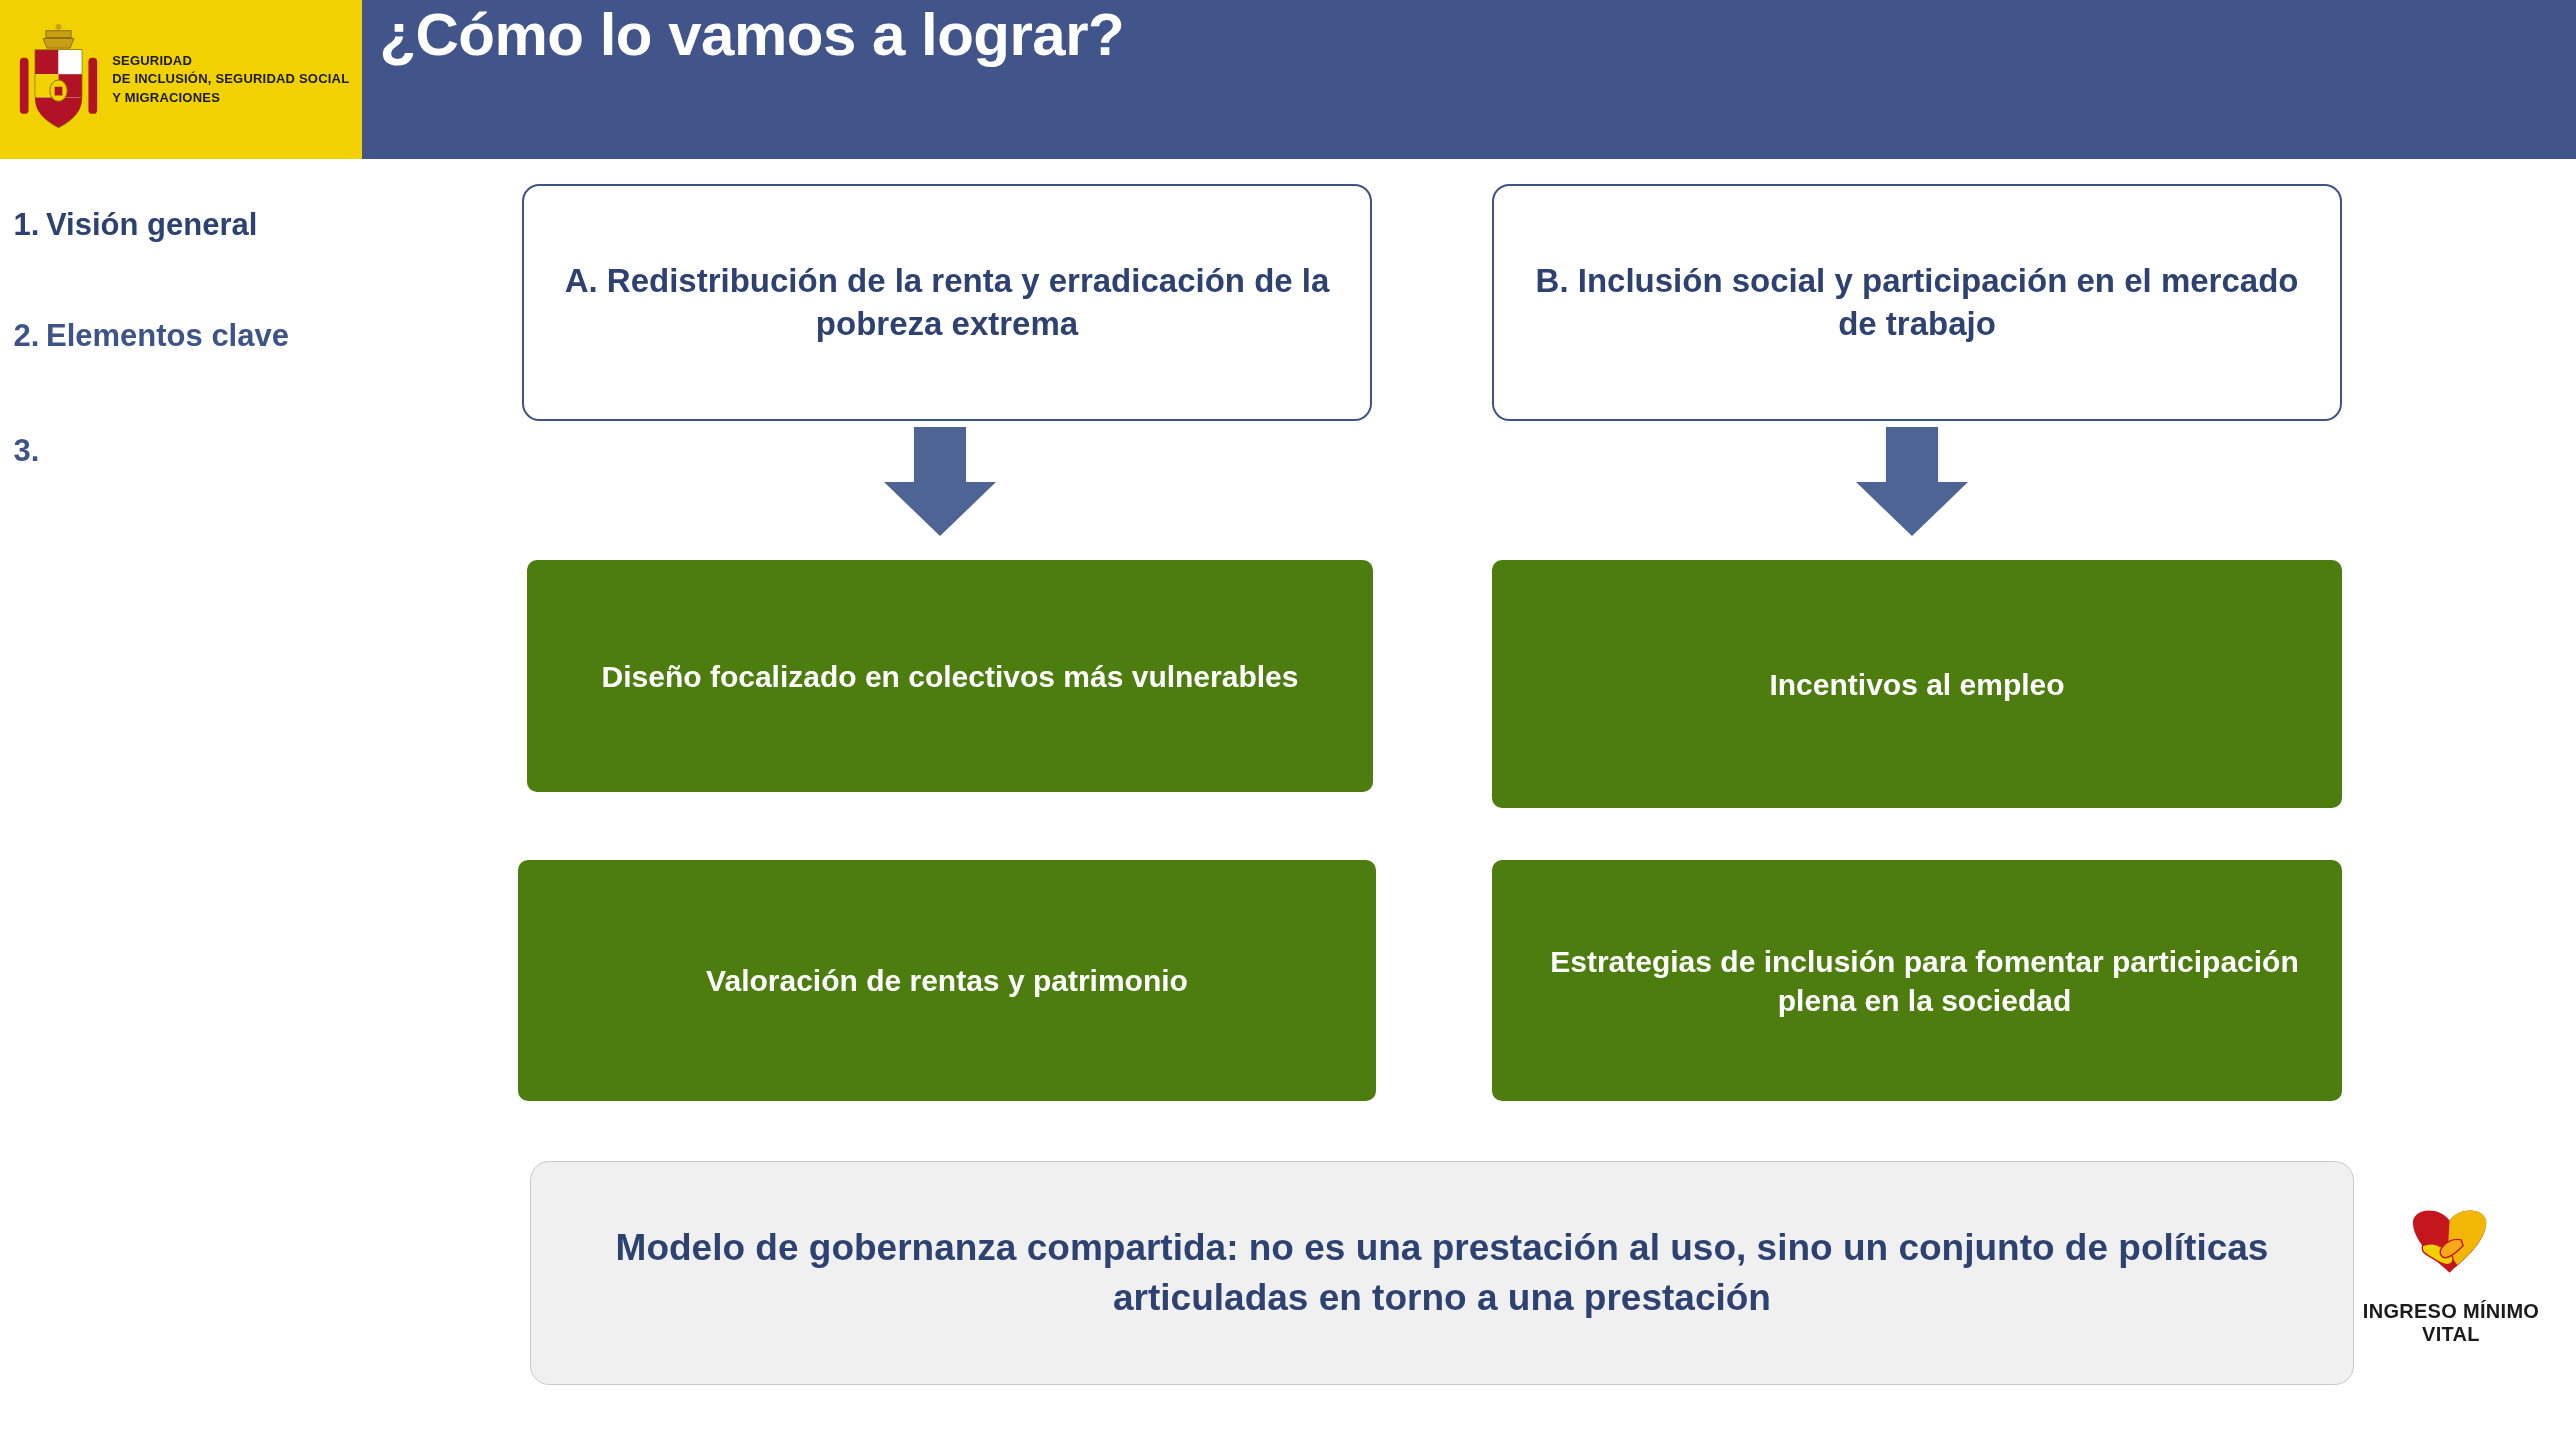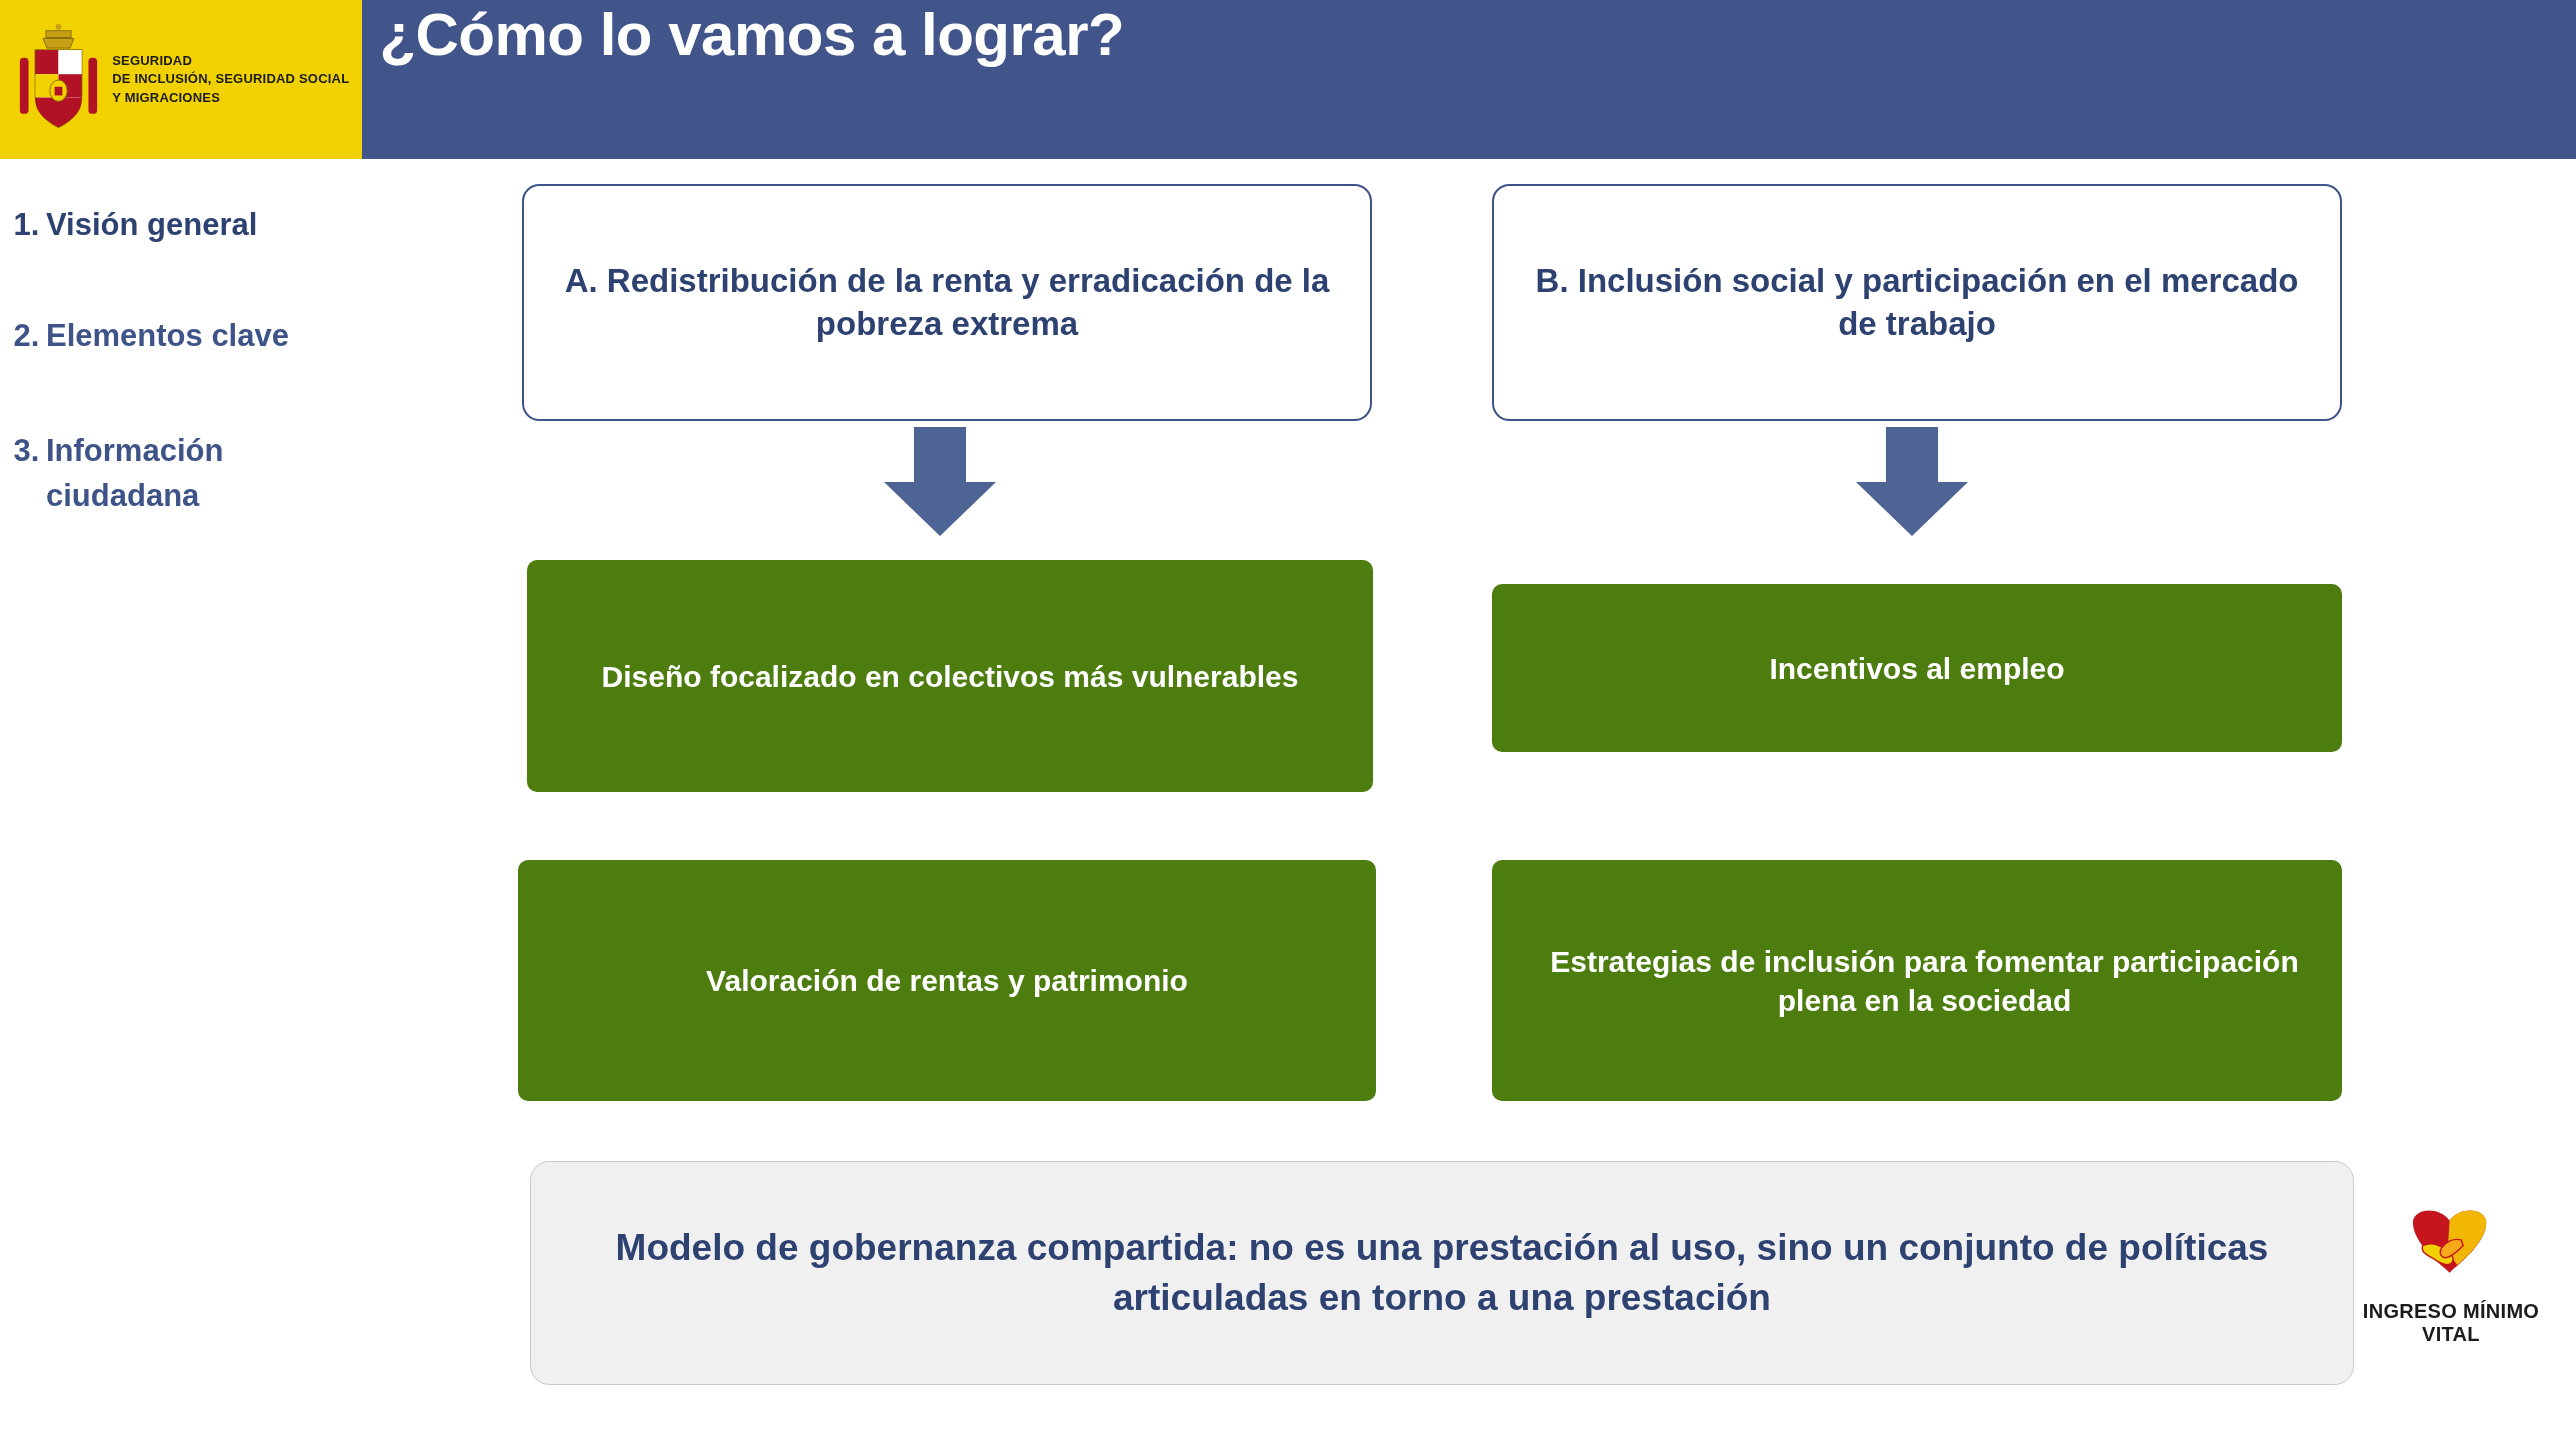--- a/index.html
+++ b/index.html
@@ -208,21 +208,20 @@
     <span class="side-label">Visión general</span>
   </div>
 
   <div class="side-item" style="margin-bottom:70px;">
     <span class="side-num">2.</span>
     <span class="side-label">Elementos clave</span>
   </div>
 
   <div class="side-item">
     <span class="side-num">3.</span>
-    <span class="side-label" style="max-width:232px;">Información ciudadana</span>
   </div>
 </div>
 
 <div class="box box-outline" style="left:522px; top:184px; width:850px; height:237px;">
   <span>A. Redistribución de la renta y erradicación de la pobreza extrema</span>
 </div>
 
 <span class="arrow" style="left:882px; top:427px;">
   <svg viewBox="0 0 120 115" width="116" height="111" xmlns="http://www.w3.org/2000/svg">
     <polygon points="33,0 87,0 87,57 118,57 60,113 2,57 33,57" fill="#4d6494"></polygon>
@@ -240,21 +239,21 @@
 <div class="box box-outline" style="left:1492px; top:184px; width:850px; height:237px;">
   <span>B. Inclusión social y participación en el mercado de trabajo</span>
 </div>
 
 <span class="arrow" style="left:1854px; top:427px;">
   <svg viewBox="0 0 120 115" width="116" height="111" xmlns="http://www.w3.org/2000/svg">
     <polygon points="33,0 87,0 87,57 118,57 60,113 2,57 33,57" fill="#4d6494"></polygon>
   </svg>
 </span>
 
-<div class="box box-filled" style="left:1492px; top:560px; width:850px; height:168px;margin-top:24px;">
+<div class="box box-filled" style="left:1492px; top:560px; width:850px; height:248px;">
   <span>Incentivos al empleo</span>
 </div>
 
 <div class="box box-filled" style="left:1492px; top:860px; width:850px; height:241px;padding-left:40px;">
   <span>Estrategias de inclusión para fomentar participación plena en la sociedad</span>
 </div>
 
 <div class="box box-light" style="left:518px; top:1161px; width:1824px; height:224px;">
   <span>Modelo de gobernanza compartida: no es una prestación al uso, sino un conjunto de políticas articuladas en torno a una prestación</span>
 </div>

